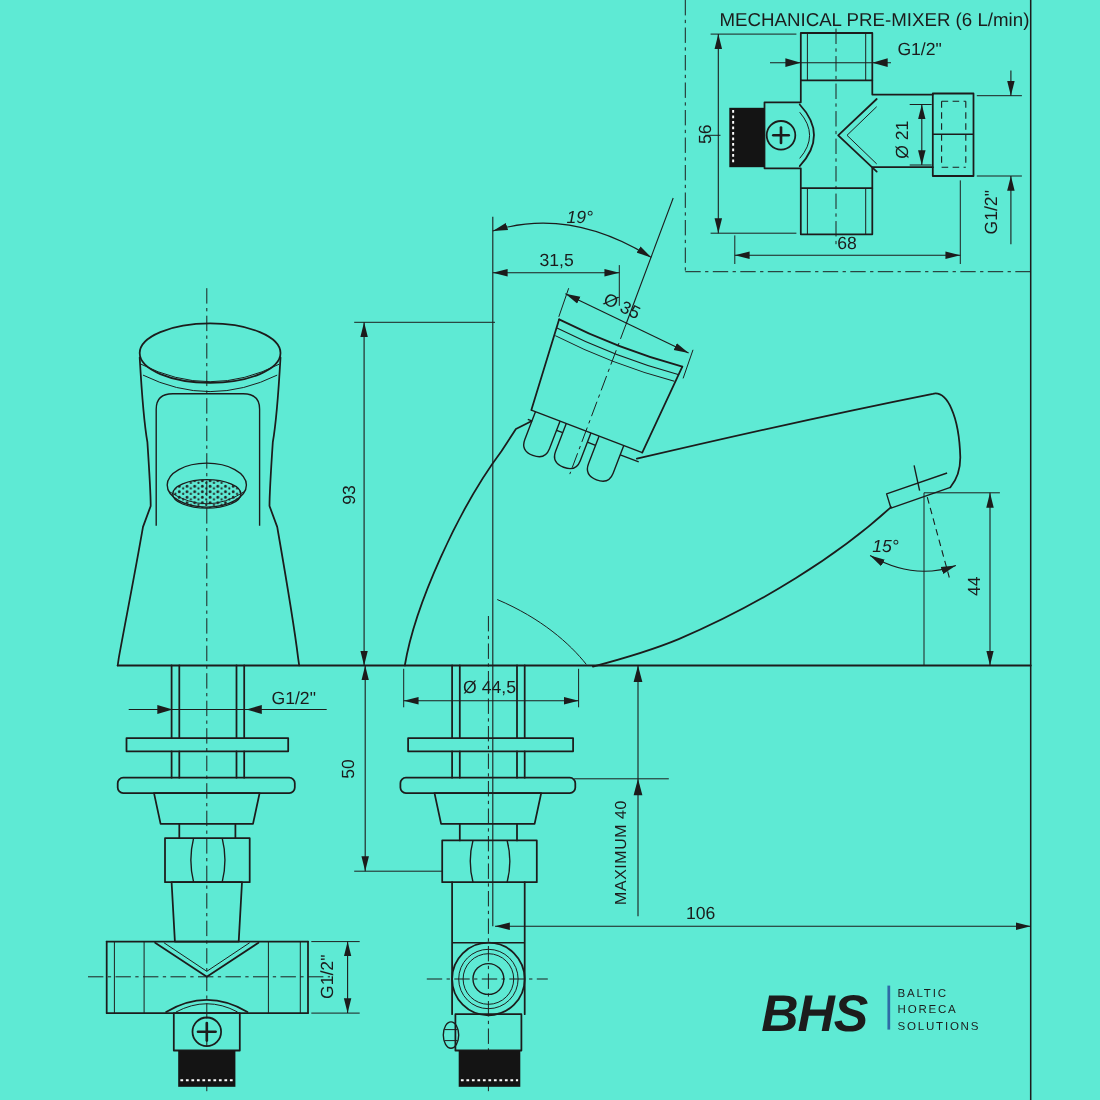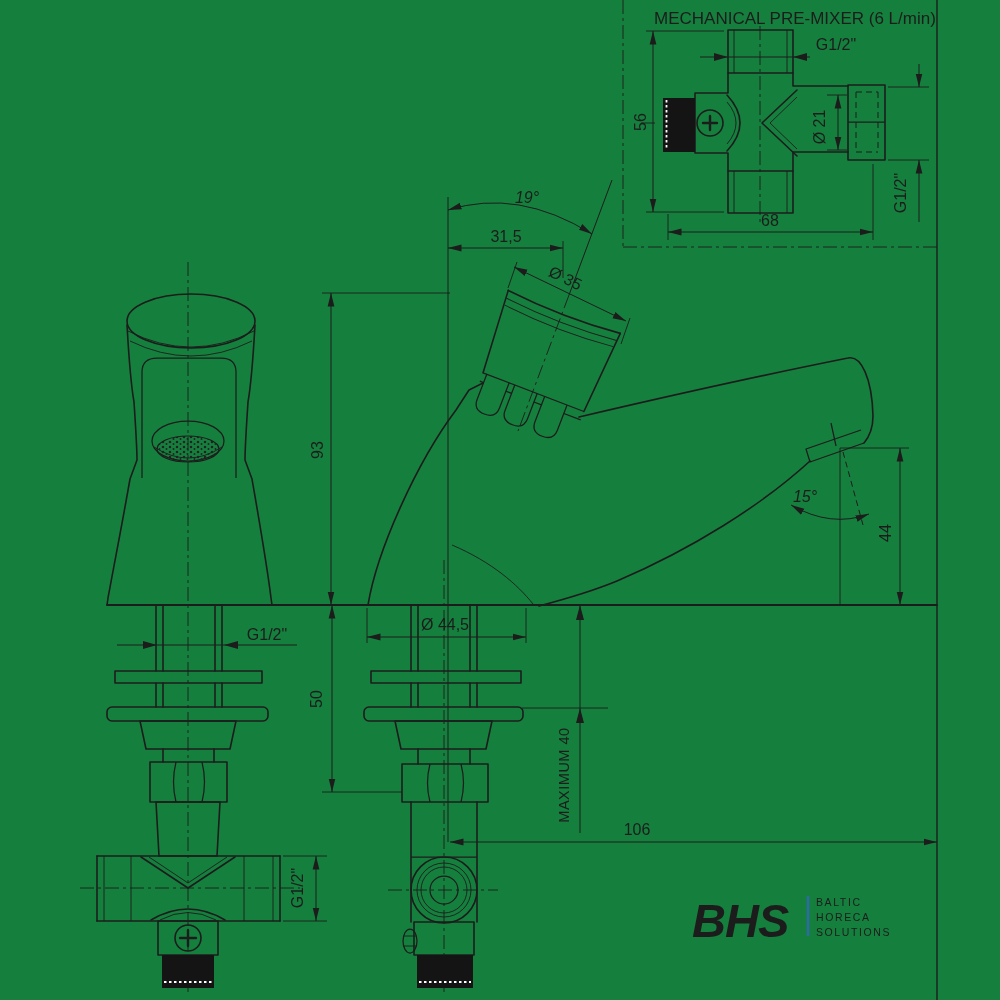--- a/index.html
+++ b/index.html
@@ -1,16 +1,16 @@
 <!DOCTYPE html>
 <html><head>
 <meta charset="utf-8">
 <style>
   html,body{margin:0;padding:0;background:#fff;}
-  .page{position:relative;width:1000px;height:1000px;background:#15803d;overflow:hidden;
+  .page{position:relative;width:1000px;height:1000px;background:#5eead4;overflow:hidden;
         font-family:"Liberation Sans",sans-serif;}
   svg{display:block}
   
   .obj{stroke:#1c1c1c;stroke-width:1.6;fill:none;stroke-linejoin:round;stroke-linecap:round;}
   .md{stroke:#1c1c1c;stroke-width:1.25;fill:none;stroke-linejoin:round;}
   .thin{stroke:#1c1c1c;stroke-width:0.9;fill:none;}
   .dim{stroke:#1c1c1c;stroke-width:1;fill:none;}
   .cl{stroke:#1c1c1c;stroke-width:0.9;fill:none;stroke-dasharray:14 4 3 4;}
   .hid{stroke:#1c1c1c;stroke-width:1;fill:none;stroke-dasharray:6 4;}
   .blk{fill:#141414;stroke:none;}

